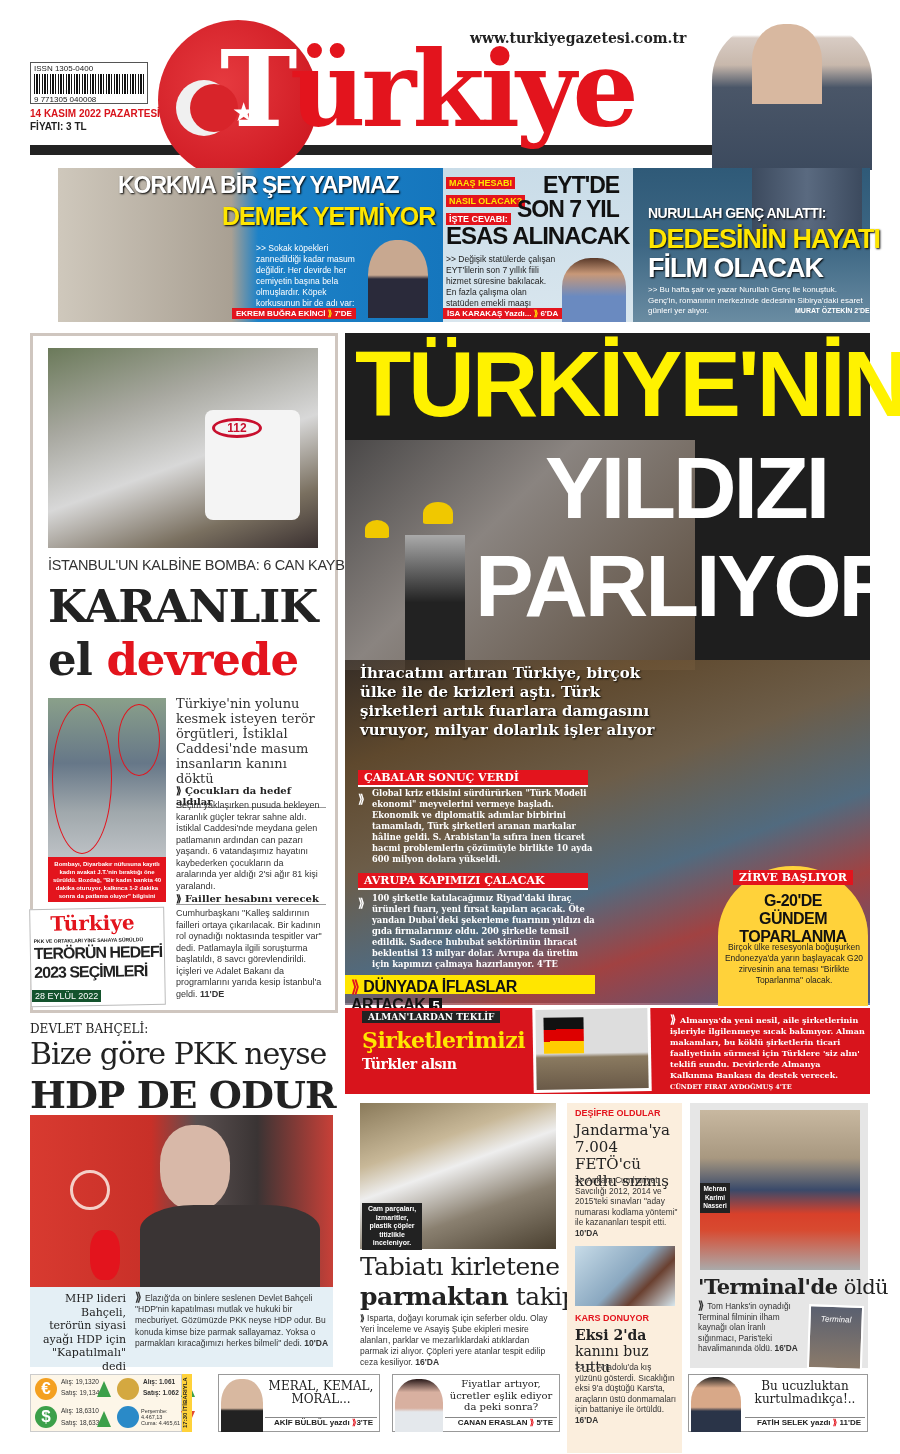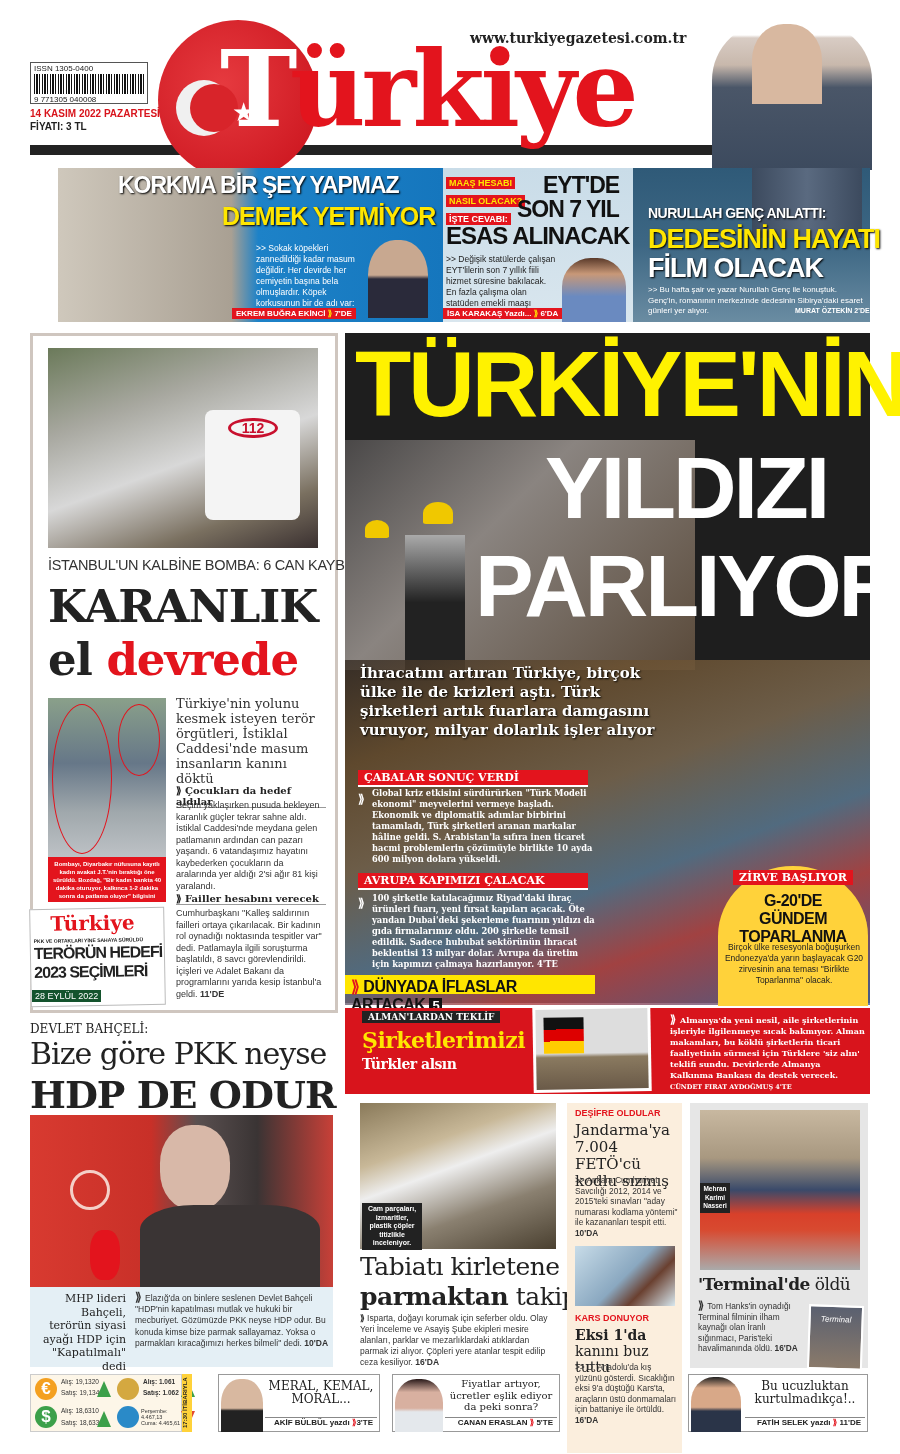--- a/index.html
+++ b/index.html
@@ -100,21 +100,21 @@
 #desifre-b{left:575px;top:1175px;width:105px;font-size:8.3px;line-height:10.5px;color:#333}
 #frost-photo{left:575px;top:1246px;width:100px;height:60px;background:linear-gradient(135deg,#c8dce8,#8aa8c0 50%,#6a4030 70%,#d8e8f0)}
 #kars-k{left:575px;top:1313px;font-size:9px;font-weight:bold;color:#e3141d}
 #kars-t{left:575px;top:1327px;width:105px;font-size:14px;line-height:16px;font-family:"DejaVu Serif",serif;color:#222}
 #kars-t b{font-weight:bold}
 #kars-b{left:575px;top:1362px;width:105px;font-size:8.3px;line-height:10.5px;color:#333}
 
 #term-bg{left:690px;top:1103px;width:178px;height:265px;background:#e6e6e6}
 #term-photo{left:700px;top:1110px;width:160px;height:160px;background:linear-gradient(180deg,#c8b8a0 0,#a89880 30%,#3a4a6a 50%,#d8402a 65%,#d84a30 75%,#aaa 100%)}
 #term-cap{left:700px;top:1183px;width:30px;background:#222;color:#fff;font-size:6.5px;line-height:8.5px;text-align:center;font-weight:bold;padding:2px 1px}
-#term-t{left:698px;top:1274px;font-size:17px;font-family:"DejaVu Serif",serif;color:#222;letter-spacing:-0.5px}
+#term-t{left:698px;top:1274px;font-size:21px;font-family:"DejaVu Serif",serif;color:#222;letter-spacing:-0.5px}
 #term-t b{font-weight:bold}
 #term-b{left:698px;top:1300px;width:105px;font-size:8.3px;line-height:10.5px;color:#333}
 #term-poster{left:808px;top:1305px;width:55px;height:65px;background:linear-gradient(180deg,#5a6070,#8a7a6a);border:2px solid #fff;transform:rotate(2deg)}
 
 #markets{left:30px;top:1374px;width:152px;height:58px;background:#fdf6e8;border:1px solid #ccc}
 .mk{position:absolute;font-size:6.5px;color:#333}
 .mk-icon{position:absolute;width:22px;height:22px;border-radius:50%;font-weight:bold;text-align:center;line-height:22px;font-size:17px}
 .up{position:absolute;width:0;height:0;border-left:7px solid transparent;border-right:7px solid transparent;border-bottom:16px solid #3ca04a}
 .down{position:absolute;width:0;height:0;border-left:7px solid transparent;border-right:7px solid transparent;border-top:16px solid #e34a30}
 #mk-time{left:172px;top:1374px;width:10px;height:58px;background:#ffd23a;font-size:6px;writing-mode:vertical-rl;transform:rotate(180deg);text-align:center;font-weight:bold}
@@ -169,21 +169,21 @@
 <div class="abs" style="left:752px;top:168px;width:110px;height:70px;background:linear-gradient(90deg,#3c4a5e,#5a6a80,#3c4a5e)"></div>
 <div class="abs headline-white" style="left:648px;top:205px;font-size:14px;letter-spacing:-0.5px">NURULLAH GENÇ ANLATTI:</div>
 <div class="abs headline-yellow" style="left:648px;top:224px;font-size:27px;letter-spacing:-1px">DEDESİNİN HAYATI</div>
 <div class="abs headline-white" style="left:648px;top:253px;font-size:27px;letter-spacing:-1px">FİLM OLACAK</div>
 <div class="abs small-white" style="left:648px;top:285px;width:215px;font-size:8px;line-height:10.5px">&gt;&gt; Bu hafta şair ve yazar Nurullah Genç ile konuştuk. Genç'in, romanının merkezinde dedesinin Sibirya'daki esaret günleri yer alıyor.</div>
 <div class="abs small-white" style="left:795px;top:305px;font-weight:bold;font-size:7px">MURAT ÖZTEKİN 2'DE</div>
 
 <div class="abs" id="left-box"></div>
 <div class="abs" id="bomb-photo"></div>
 <div class="abs" id="ambulance"></div>
-<div class="abs" style="left:228px;top:418px;width:50px;height:20px;border:3px solid #c8102e;border-radius:50%;color:#c8102e;font-weight:bold;font-size:14px;text-align:center;line-height:14px">112</div>
+<div class="abs" style="left:212px;top:418px;width:50px;height:20px;border:3px solid #c8102e;border-radius:50%;color:#c8102e;font-weight:bold;font-size:12px;text-align:center;line-height:14px">112</div>
 <div class="abs" id="bomb-kicker">İSTANBUL'UN KALBİNE BOMBA: 6 CAN KAYBI</div>
 <div class="abs" id="karanlik">KARANLIK</div>
 <div class="abs" id="devrede"><span>el</span> <span class="red">devrede</span></div>
 <div class="abs" id="suspect-photo">
   <div style="position:absolute;left:4px;top:6px;width:60px;height:150px;border:1px solid #e3141d;border-radius:50%"></div>
   <div style="position:absolute;left:70px;top:6px;width:42px;height:72px;border:1px solid #e3141d;border-radius:50%"></div>
 </div>
 <div class="abs" id="suspect-caption">Bombayı, Diyarbakır nüfusuna kayıtlı kadın avakat J.T.'nin bıraktığı öne sürüldü. Bozdağ, "Bir kadın bankta 40 dakika oturuyor, kalkınca 1-2 dakika sonra da patlama oluyor" bilgisini verdi.</div>
 <div class="abs" id="lead">Türkiye'nin yolunu kesmek isteyen terör örgütleri, İstiklal Caddesi'nde masum insanların kanını döktü</div>
 <div class="abs subhead" id="sub1"><span style="color:#222">⟫ </span><span>Çocukları da hedef aldılar</span></div>
@@ -250,21 +250,21 @@
 <div class="abs" id="tabiat-t1">Tabiatı kirletene</div>
 <div class="abs" id="tabiat-t2"><b>parmaktan</b> <span>takip</span></div>
 <div class="abs" id="tabiat-body"><b>⟫ </b><span>Isparta, doğayı korumak için seferber oldu. Olay Yeri İnceleme ve Asayiş Şube ekipleri mesire alanları, parklar ve mezarlıklardaki atıklardan parmak izi alıyor. Çöpleri yere atanlar tespit edilip ceza kesiliyor.</span> <b>16'DA</b></div>
 
 <div class="abs" id="desifre-bg"></div>
 <div class="abs" id="desifre-k">DEŞİFRE OLDULAR</div>
 <div class="abs" id="desifre-t">Jandarma'ya 7.004 FETÖ'cü kodlu sızmış</div>
 <div class="abs" id="desifre-b"><span>&gt;&gt; Ankara Cumhuriyet Savcılığı 2012, 2014 ve 2015'teki sınavları "aday numarası kodlama yöntemi" ile kazananları tespit etti.</span> <b>10'DA</b></div>
 <div class="abs" id="frost-photo"></div>
 <div class="abs" id="kars-k">KARS DONUYOR</div>
-<div class="abs" id="kars-t"><b>Eksi 1'da</b> <span>kanını buz tuttu</span></div>
+<div class="abs" id="kars-t"><b>Eksi 2'da</b> <span>kanını buz tuttu</span></div>
 <div class="abs" id="kars-b"><span>&gt;&gt; D. Anadolu'da kış yüzünü gösterdi. Sıcaklığın eksi 9'a düştüğü Kars'ta, araçların üstü donmamaları için battaniye ile örtüldü.</span> <b>16'DA</b></div>
 
 <div class="abs" id="term-bg"></div>
 <div class="abs" id="term-photo"></div>
 <div class="abs" id="term-cap">Mehran Karimi Nasseri</div>
 <div class="abs" id="term-t"><b>'Terminal'de</b> <span>öldü</span></div>
 <div class="abs" id="term-b"><b style="font-size:11px">⟫ </b><span>Tom Hanks'in oynadığı Terminal filminin ilham kaynağı olan İranlı sığınmacı, Paris'teki havalimanında öldü.</span> <b>16'DA</b></div>
 <div class="abs" id="term-poster">
     <div style="color:#fff;font-size:8px;text-align:center;margin-top:8px;font-style:italic">Terminal</div>
   </div>

